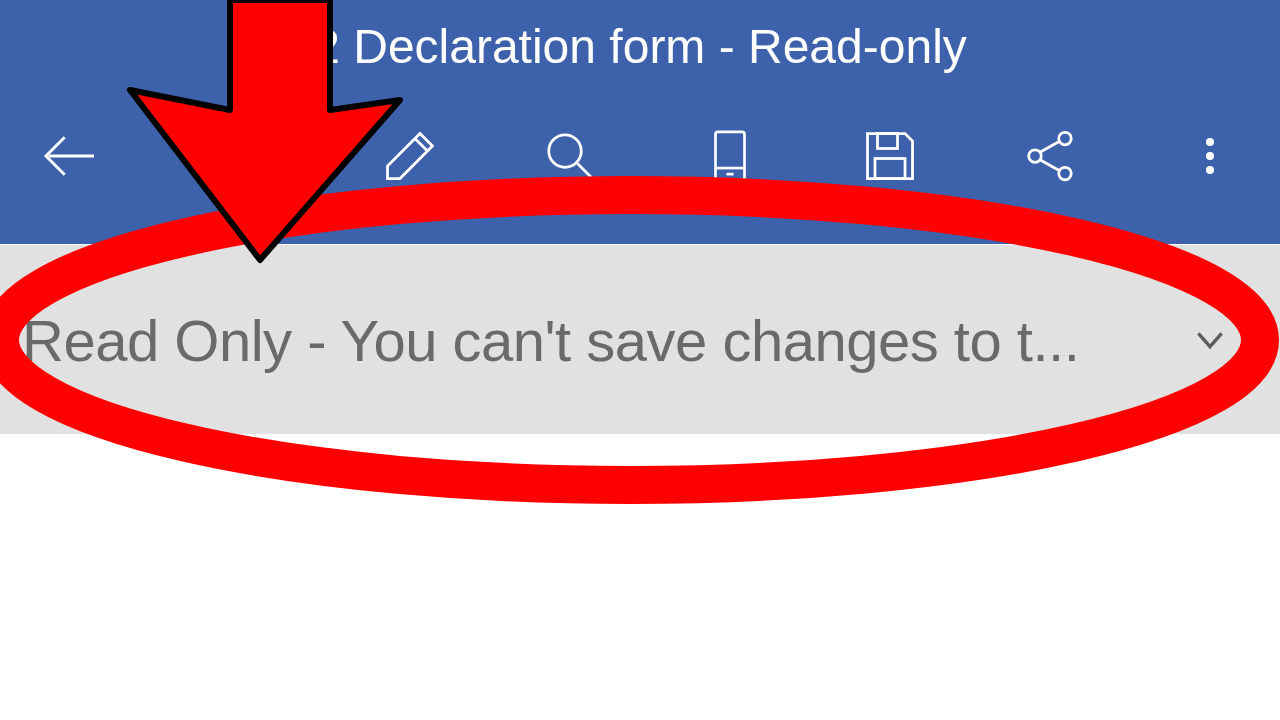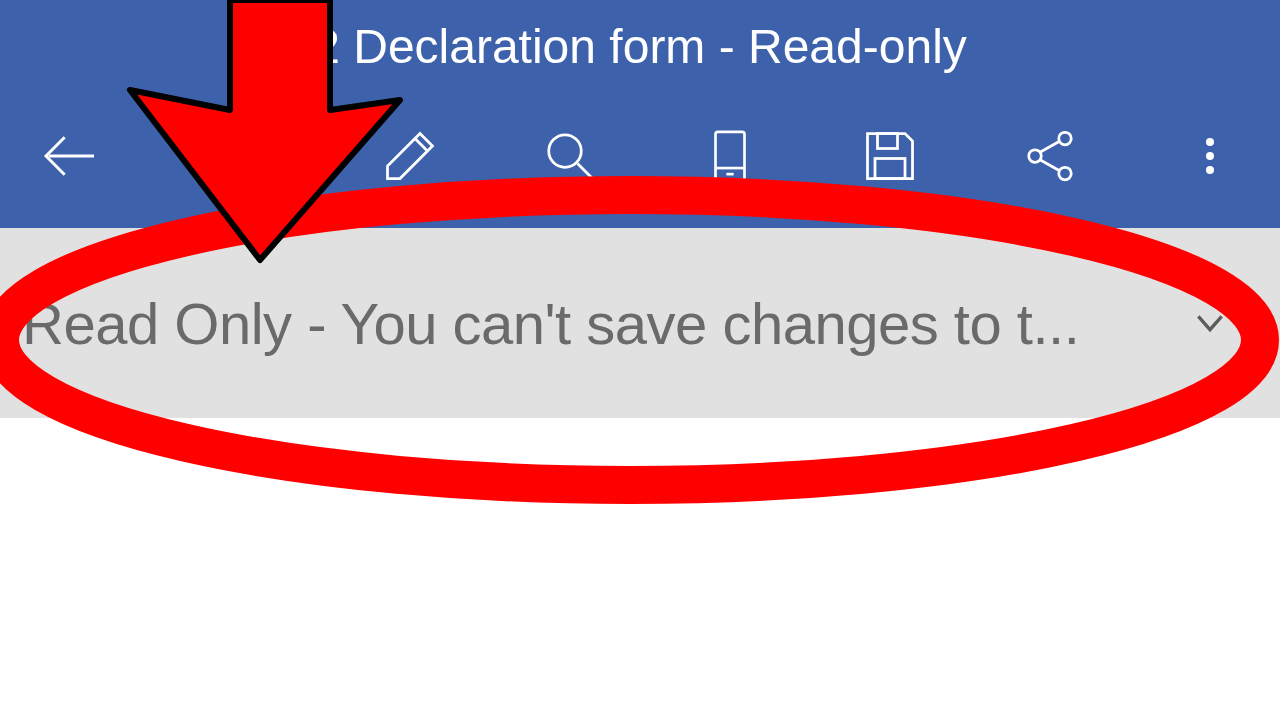--- a/index.html
+++ b/index.html
@@ -43,21 +43,21 @@
     width: 80px; height: 80px;
     display: flex; align-items: center; justify-content: center;
     color: #ffffff;
     cursor: pointer;
   }
   .icon-btn svg { stroke: #ffffff; fill: none; stroke-width: 2.2; }
 
   
   .notice-bar {
     position: absolute;
-    left: 0; top: 228px;
+    left: 0; top: 245px;
     width: 100%;
     height: 190px;
     background: #e1e1e1;
     display: flex;
     align-items: center;
     justify-content: space-between;
     padding: 0 40px 0 22px;
     color: #5c5c5c;
   }
   .notice-text {

